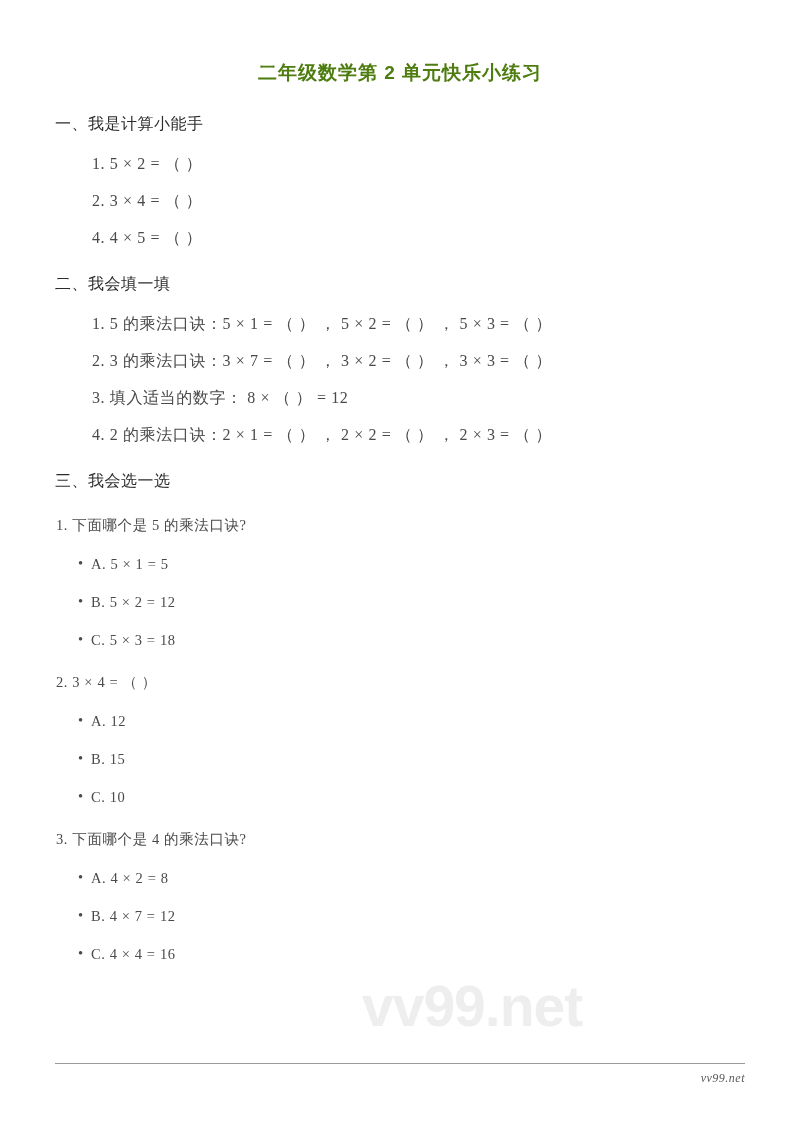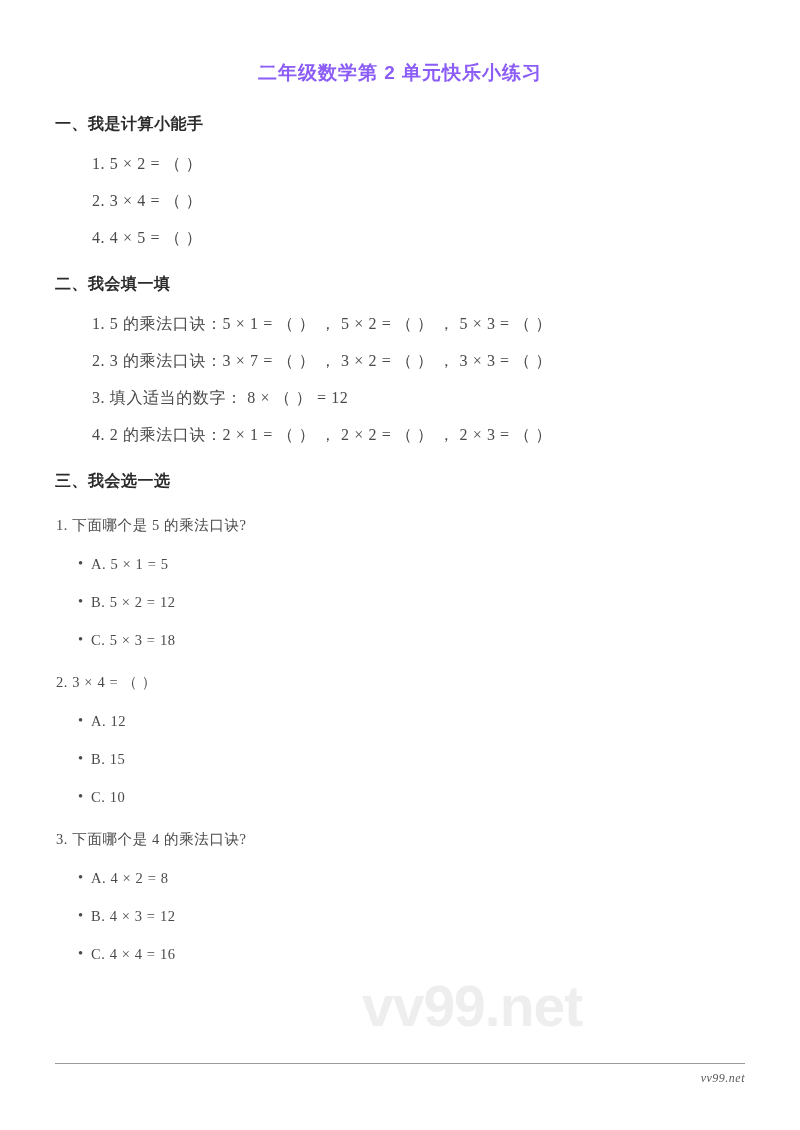--- a/index.html
+++ b/index.html
@@ -46,33 +46,33 @@
   }
 
   
   .doc-title {
     margin: 0;
     padding-top: 60px;
     text-align: center;
     font-family: "Liberation Sans", "DejaVu Sans", sans-serif;
     font-size: 19px;
     font-weight: bold;
-    color: #8b5cf6;
+    color: #4d7c0f;
     letter-spacing: 1px;
   }
 
   
   .section {
     margin-top: 28px;
   }
   .section-heading {
     margin: 0 0 0 55px;
     font-family: "Liberation Sans", "DejaVu Sans", sans-serif;
     font-size: 16px;
-    font-weight: bold;
+    font-weight: normal;
     color: #2b2b2b;
     letter-spacing: 0.5px;
   }
 
   .items {
     list-style: none;
     margin: 0;
     padding: 0;
   }
   .item {
@@ -190,21 +190,21 @@
           <li class="choice"><span class="bullet">•</span><span>A.  12</span></li>
           <li class="choice"><span class="bullet">•</span><span>B.  15</span></li>
           <li class="choice"><span class="bullet">•</span><span>C.  10</span></li>
         </ul>
       </div>
 
       <div class="question-block">
         <div class="question">3.  下面哪个是 4 的乘法口诀?</div>
         <ul class="choices">
           <li class="choice"><span class="bullet">•</span><span>A.  4 × 2 = 8</span></li>
-          <li class="choice"><span class="bullet">•</span><span>B.  4 × 3 = 12</span></li>
+          <li class="choice"><span class="bullet">•</span><span>B.  4 × 7 = 12</span></li>
           <li class="choice"><span class="bullet">•</span><span>C.  4 × 4 = 16</span></li>
         </ul>
       </div>
     </div>
 
   </div>
 
   <div class="footer">
     <hr class="footer-rule">
     <div class="footer-text">vv99.net</div>

